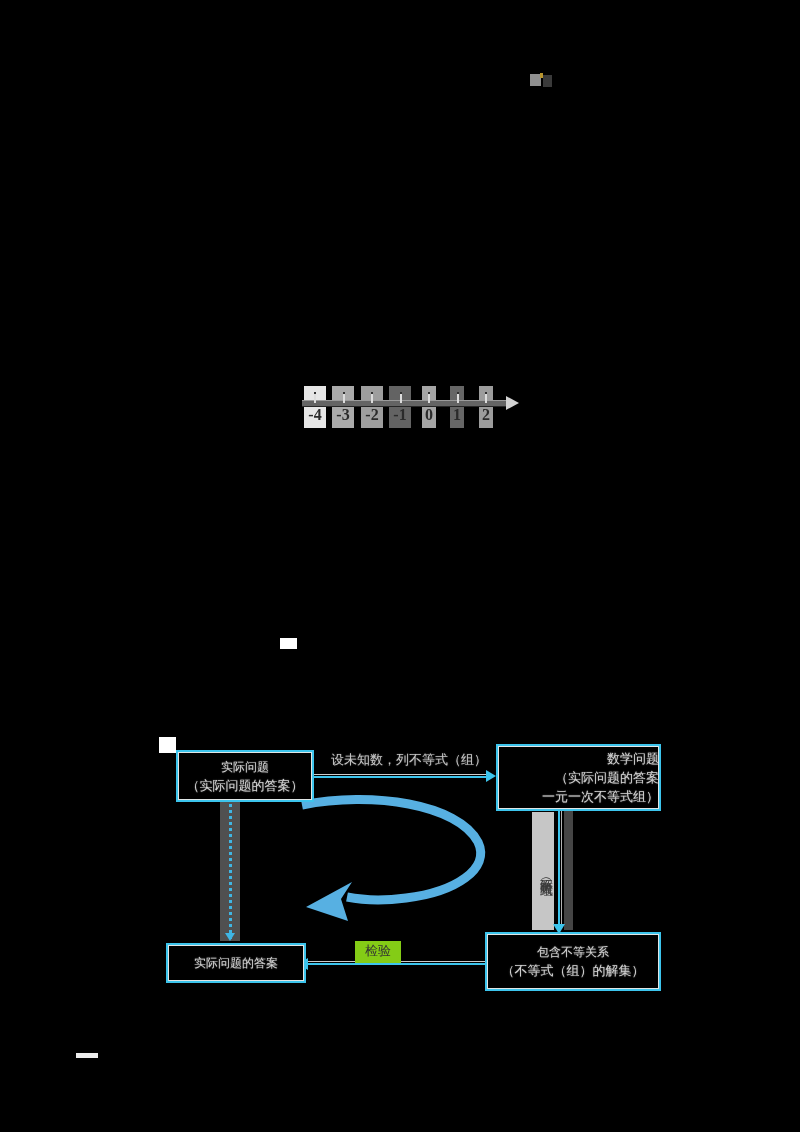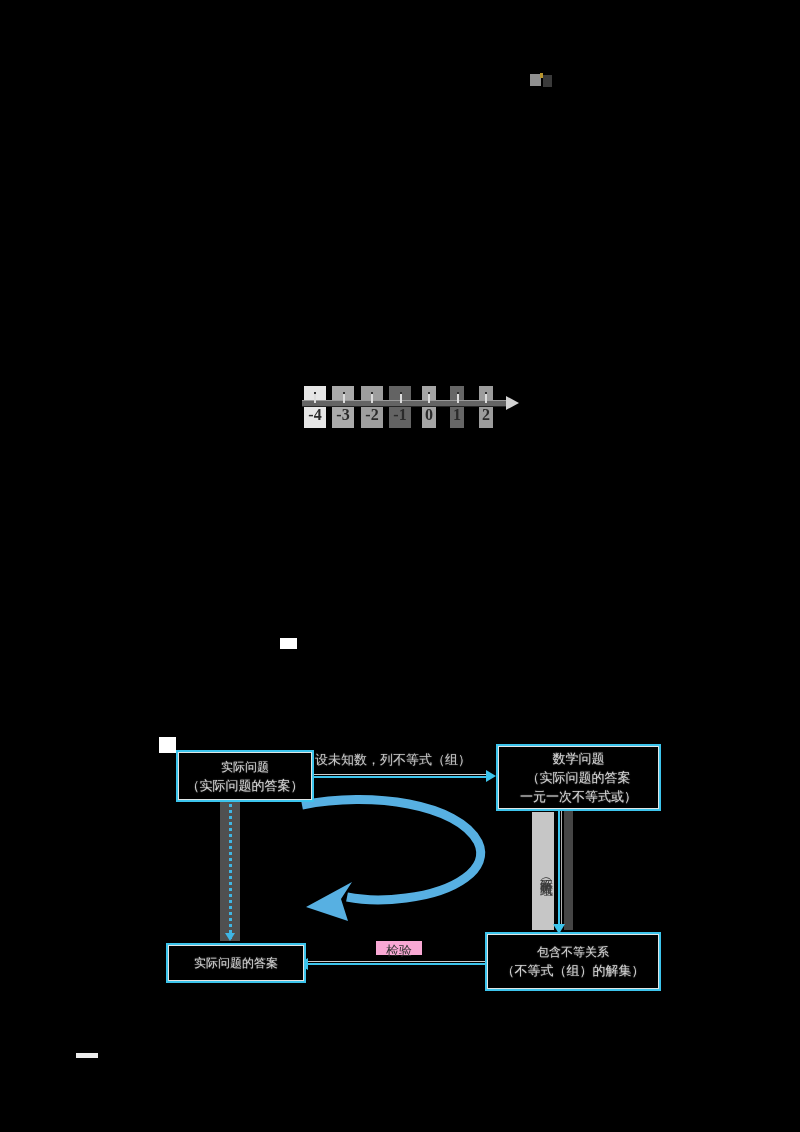--- a/index.html
+++ b/index.html
@@ -27,47 +27,47 @@
 
   
   .fc-box{background:#000;border:2px solid #3cc4ec;
           box-shadow:inset 0 0 0 1px rgba(248,255,255,.9);
           color:#d2d2d2;display:flex;flex-direction:column;justify-content:center;
           align-items:center;text-align:center;
           text-shadow:0 0 1.5px rgba(190,190,190,.65);}
   .fc-box .l1{font-size:12px;line-height:19px;}
   .fc-box .l2{font-size:13px;line-height:18px;}
   .box-tl{left:176px;top:750px;width:134px;height:48px;}
-  .box-tr{left:496px;top:744px;width:161px;height:63px;}
+  .box-tr{left:496px;top:744px;width:161px;height:63px;align-items:flex-end;}
   .box-tr .l1,.box-tr .l2{font-size:13px;line-height:19px;}
   .box-br{left:485px;top:932px;width:172px;height:55px;}
   .box-bl{left:166px;top:943px;width:136px;height:36px;font-family:Liberation Serif, serif;}
 
   .line-top-w{left:310px;top:774px;width:182px;height:1px;background:rgba(255,255,255,.8);}
   .line-top-c{left:310px;top:776px;width:180px;height:2px;background:#3cc4ec;}
   .arr-right{left:486px;top:770px;width:0;height:0;border-left:10px solid #3cc4ec;
              border-top:6px solid transparent;border-bottom:6px solid transparent;}
-  .lbl-top{left:315px;top:751px;width:172px;text-align:left;font-size:13px;
+  .lbl-top{left:315px;top:751px;width:172px;text-align:right;font-size:13px;
            color:#c6c6c6;text-shadow:0 0 1.5px rgba(160,160,160,.6);}
 
   .band-right{left:532px;top:812px;width:22px;height:118px;background:#c6c6c6;}
   .band-right2{left:564px;top:806px;width:9px;height:124px;background:rgba(230,230,230,.3);}
   .line-right-c{left:558px;top:807px;width:2px;height:118px;background:#3cc4ec;}
   .line-right-w{left:561px;top:807px;width:1px;height:118px;background:rgba(255,255,255,.7);}
   .arr-down{left:553px;top:924px;width:0;height:0;border-top:10px solid #3cc4ec;
             border-left:6px solid transparent;border-right:6px solid transparent;}
   .lbl-right{left:531px;top:816px;height:112px;writing-mode:vertical-rl;
              font-size:13px;letter-spacing:1px;color:#3a3a3a;width:24px;
              text-align:center;}
 
   .line-bot-w{left:306px;top:961px;width:179px;height:1px;background:rgba(255,255,255,.8);}
   .line-bot-c{left:306px;top:963px;width:179px;height:2px;background:#3cc4ec;}
   .arr-left{left:298px;top:958px;width:0;height:0;border-right:10px solid #3cc4ec;
             border-top:6px solid transparent;border-bottom:6px solid transparent;}
-  .lbl-check{left:376px;top:941px;width:46px;height:14px;background:#f9a8d4;
+  .lbl-check{left:355px;top:941px;width:46px;height:22px;background:#84cc16;
              color:#333;font-size:13px;line-height:19px;text-align:center;}
 
   .band-dash{left:220px;top:799px;width:20px;height:142px;background:rgba(160,160,160,.5);}
   .line-dash{left:229px;top:799px;width:0;height:140px;border-left:3px dotted #3fb6e4;}
   .arr-dash{left:225px;top:933px;width:0;height:0;border-top:8px solid #3fb6e4;
             border-left:5px solid transparent;border-right:5px solid transparent;}
 
   .smudge1{left:493px;top:943px;width:27px;height:14px;background:#b2b2b2;opacity:.85;}
   .smudge2{left:624px;top:941px;width:29px;height:14px;background:#b2b2b2;opacity:.85;}
 
@@ -146,21 +146,21 @@
     <div class="abs smudge2"></div>
 
     <div class="abs fc-box box-tl">
       <div class="l1">实际问题</div>
       <div class="l2">（实际问题的答案）</div>
     </div>
 
     <div class="abs fc-box box-tr">
       <div class="l1">数学问题</div>
       <div class="l2">（实际问题的答案</div>
-      <div class="l2">一元一次不等式或）</div>
+      <div class="l2">一元一次不等式组）</div>
     </div>
 
     <div class="abs fc-box box-br">
       <div class="l1">包含不等关系</div>
       <div class="l2">（不等式（组）的解集）</div>
     </div>
 
     <div class="abs fc-box box-bl">
       <div class="l1">实际问题的答案</div>
     </div>

